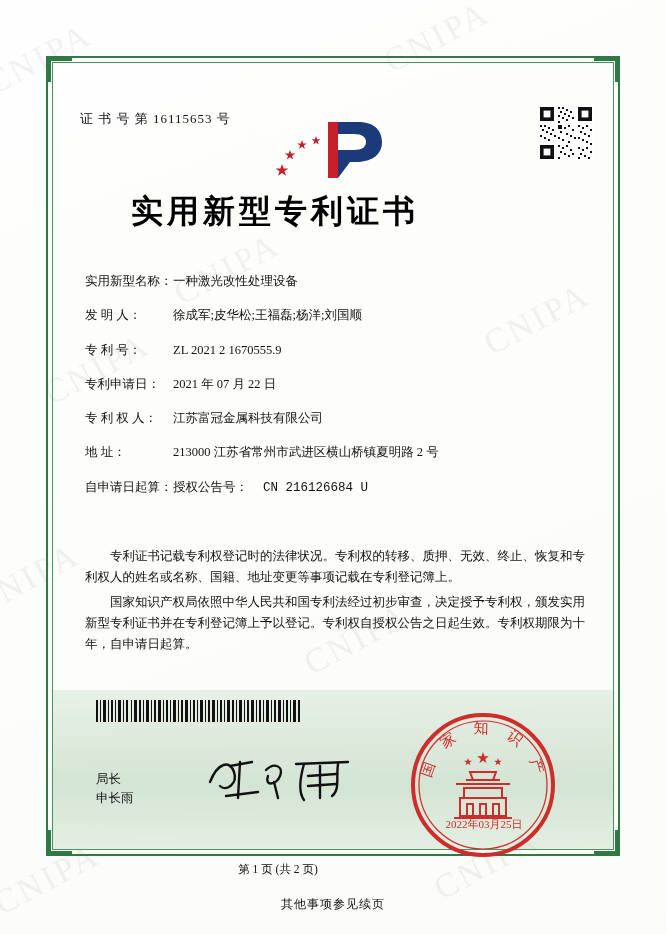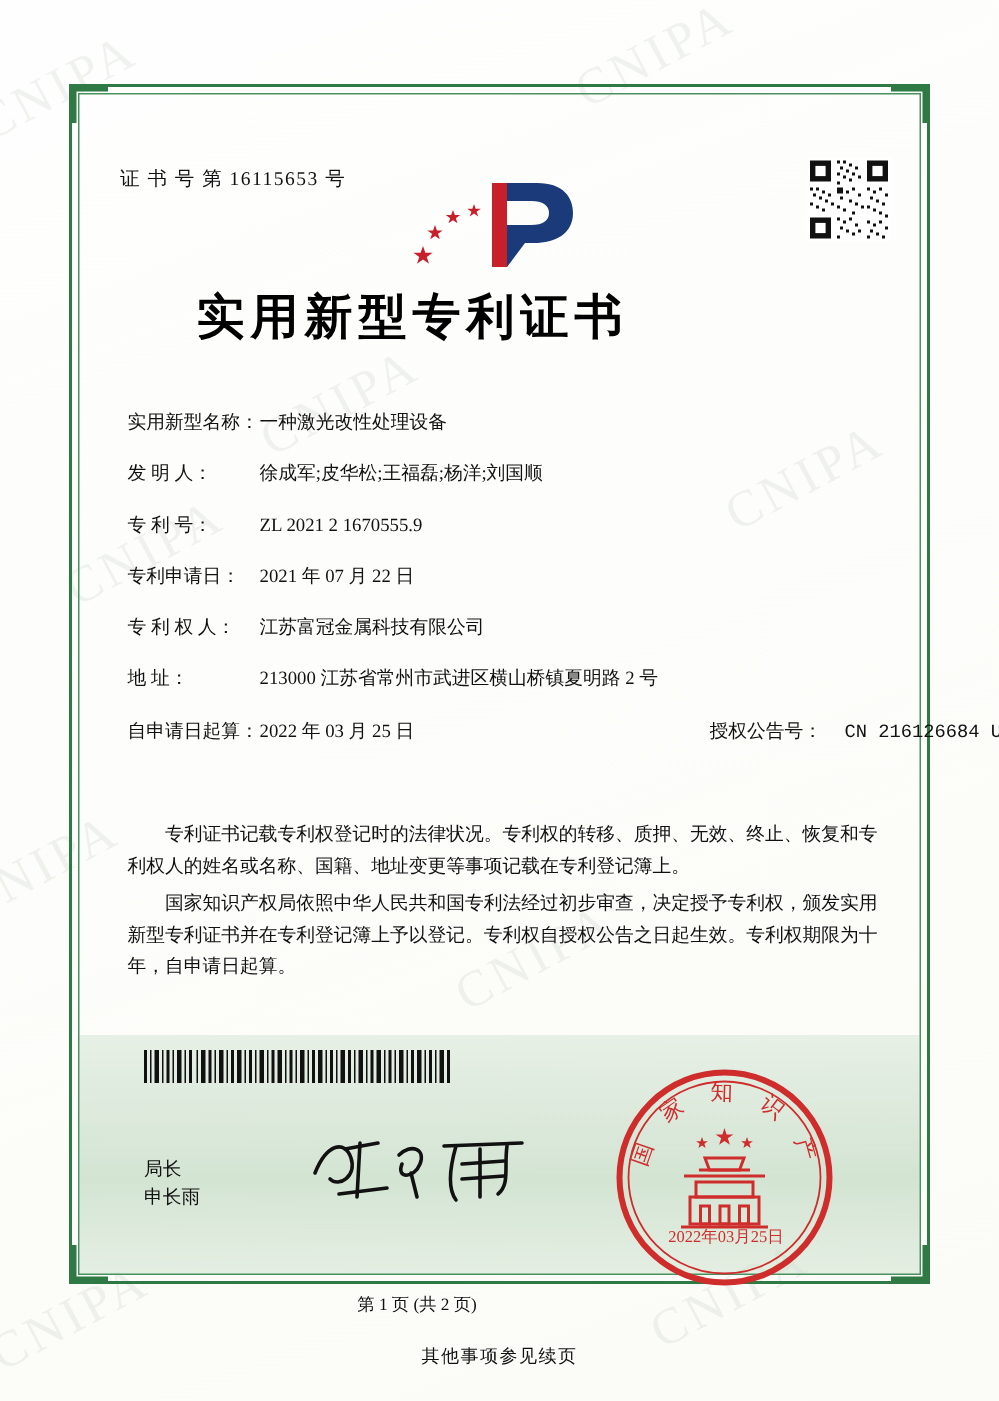--- a/index.html
+++ b/index.html
@@ -353,21 +353,20 @@
     <div class="frow">
       <div class="flabel">专 利 权 人：</div>
       <div class="fvalue">江苏富冠金属科技有限公司</div>
     </div>
     <div class="frow">
       <div class="flabel">地      址：</div>
       <div class="fvalue">213000 江苏省常州市武进区横山桥镇夏明路 2 号</div>
     </div>
     <div class="frow two">
       <div class="flabel">自申请日起算：</div>
-      <div class="fvalue">2022 年 03 月 25 日</div>
       <div class="flabel2">授权公告号：</div>
       <div class="fvalue2">CN 216126684 U</div>
     </div>
   </div>
 
   <div class="paras">
     <p>专利证书记载专利权登记时的法律状况。专利权的转移、质押、无效、终止、恢复和专利权人的姓名或名称、国籍、地址变更等事项记载在专利登记簿上。</p>
     <p>国家知识产权局依照中华人民共和国专利法经过初步审查，决定授予专利权，颁发实用新型专利证书并在专利登记簿上予以登记。专利权自授权公告之日起生效。专利权期限为十年，自申请日起算。</p>
   </div>
 

